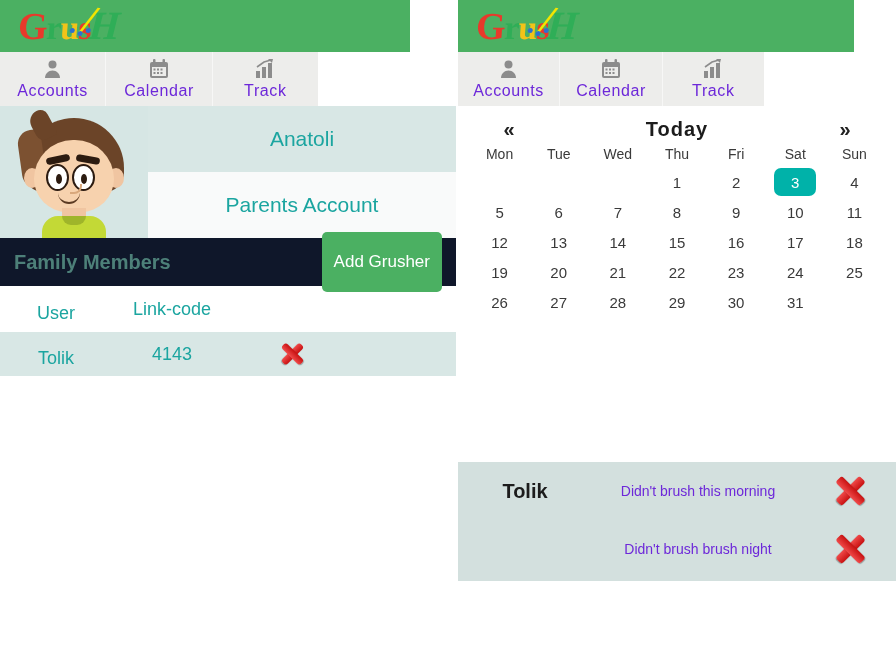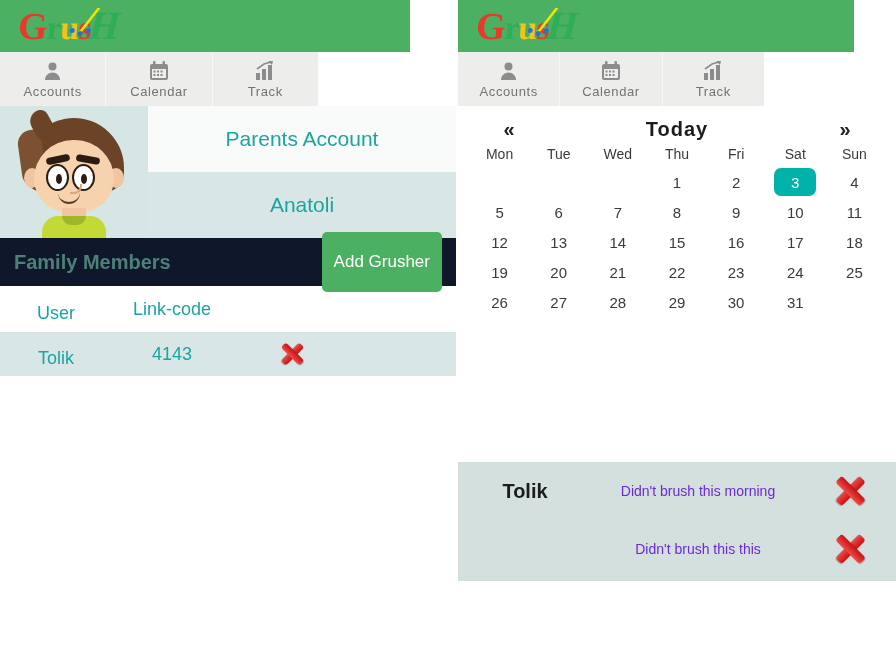--- a/index.html
+++ b/index.html
@@ -45,21 +45,21 @@
   #left-panel .tabbar{width:318px;}
   #right-panel .tabbar{width:306px;}
   .tab{
     flex:1;height:54px;background:#EDEDEB;
     display:flex;flex-direction:column;align-items:center;justify-content:center;
     border-right:1px solid #F7F7F6;
     box-sizing:border-box;
   }
   .tab:last-child{border-right:none;}
   .tab .ticon{height:22px;display:flex;align-items:center;justify-content:center;margin-bottom:2px;}
-  .tab .tlabel{font-size:13px;color:#737373;letter-spacing:0.6px;}
+  .tab .tlabel{font-size:16px;color:#6d28d9;letter-spacing:0.6px;}
 
   
   .acct-wrap{display:flex;height:132px;}
   .avatar-box{
     width:148px;height:132px;background:#D6E6E4;
     display:flex;align-items:flex-end;justify-content:center;overflow:hidden;
   }
   .acct-rows{flex:1;display:flex;flex-direction:column;}
   .acct-row{
     flex:1;display:flex;align-items:center;justify-content:center;
@@ -239,25 +239,25 @@
         <div class="pupil pupL"></div>
           <div class="pupil pupR"></div>
         <div class="nose"></div>
           <div class="mouth"></div>
         <div class="neck"></div>
           <div class="shirt"></div>
           <div class="collar"></div>
       </div>
     </div>
     <div class="acct-rows">
+      <div class="acct-row r2">
+        <span>Anatoli</span>
+      </div>
       <div class="acct-row r1">
         <span>Parents Account</span>
-      </div>
-      <div class="acct-row r2">
-        <span>Anatoli</span>
       </div>
     </div>
   </div>
 
   <div class="fam-bar">
     <span class="fam-title">Family Members</span>
     <button class="add-btn">Add Grusher</button>
   </div>
 
   <div class="tbl">
@@ -474,21 +474,21 @@
       <div class="log-text">Didn't brush this morning</div>
       <div class="log-icon">
         <span class="xmark">
             <i></i>
             <i></i>
           </span>
       </div>
     </div>
     <div class="log-row">
       <div class="log-name"></div>
-      <div class="log-text">Didn't brush this this</div>
+      <div class="log-text">Didn't brush brush night</div>
       <div class="log-icon">
         <span class="xmark">
             <i></i>
             <i></i>
           </span>
       </div>
     </div>
   </div>
 </div>
 

